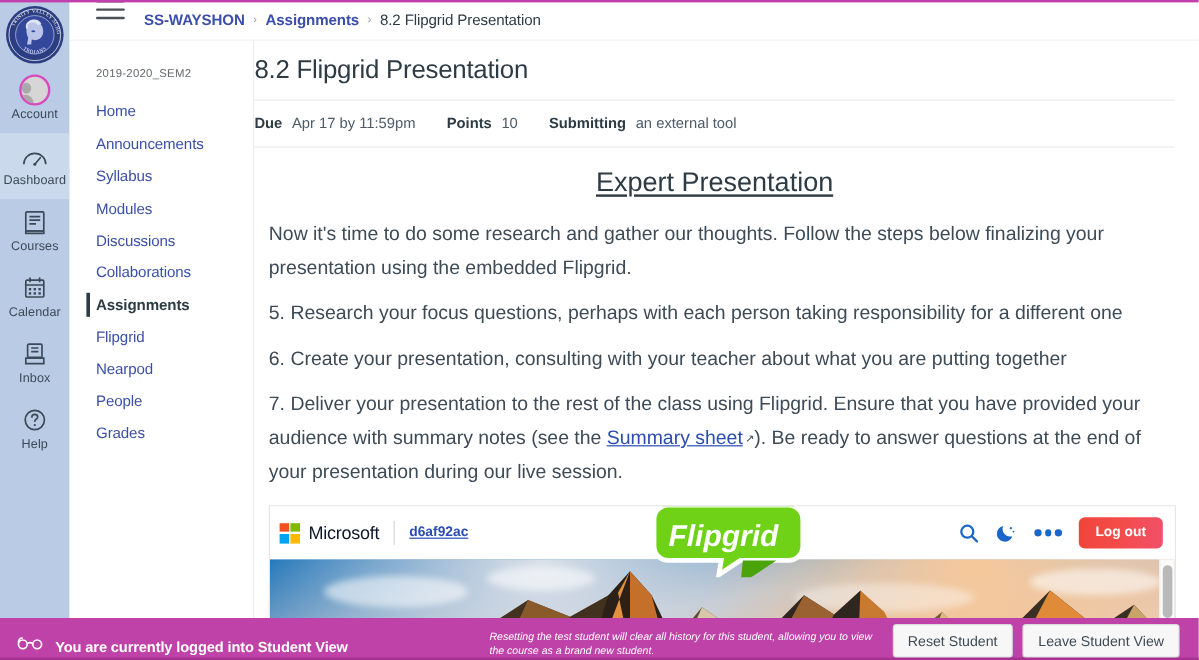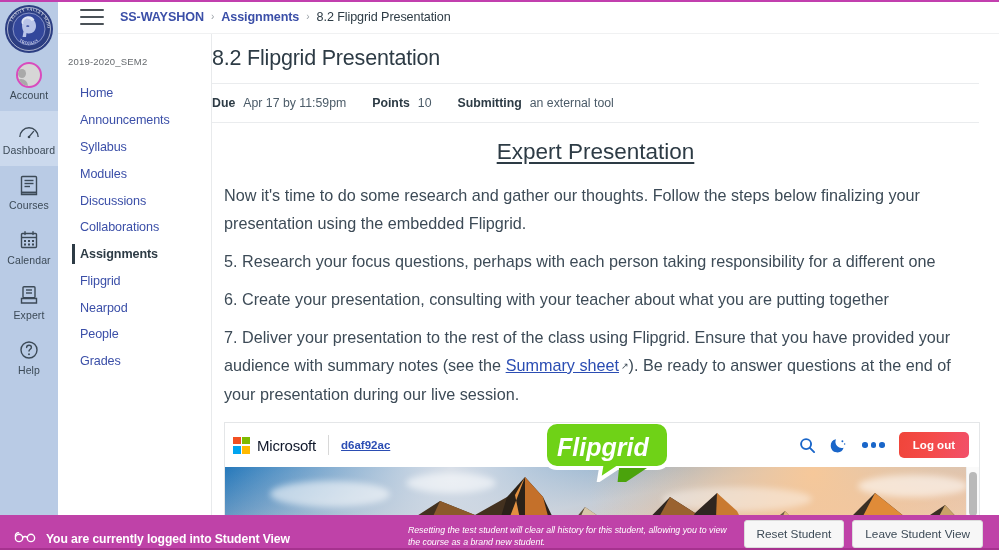--- a/index.html
+++ b/index.html
@@ -50,21 +50,21 @@
   
   .course-nav {
     position: absolute; left: 58px; top: 34px;
     width: 154px; height: 481px;
     background: #ffffff;
     border-right: 1px solid #e8eaec;
     padding-top: 22px;
   }
   .course-code {
     font-size: 9.5px; color: #666a6e;
-    padding-left: 10px; margin-bottom: 13px;
+    padding-left: 22px; margin-bottom: 13px;
     letter-spacing: .2px;
   }
   .cn-item {
     display: block;
     position: relative;
     padding: 6.4px 8px 6.4px 22px;
     font-size: 12.6px;
     color: #3b4fa8;
     text-decoration: none;
     letter-spacing: -.1px;
@@ -72,21 +72,21 @@
   .cn-item.active { color: #2d3b45; font-weight: 700; }
   .cn-item.active::before {
     content:""; position:absolute; left: 14px; top: 3px; bottom: 3px;
     width: 2.5px; background: #2d3b45;
   }
 
   
   .topbar {
     position: absolute; left: 58px; top: 0; right: 0; height: 34px;
     background: #fff;
-    display: flex; align-items: center;
+    display: flex; 
     padding-left: 22px;
     border-bottom: 1px solid #f0f1f2;
   }
   .hamburger { width: 24px; height: 16px; display:flex; flex-direction: column; justify-content: space-between; cursor: pointer; }
   .hamburger span { display:block; height: 2px; background: #4a5157; border-radius: 1px; }
   .crumbs { display:flex; align-items:center; margin-left: 16px; font-size: 12.6px; }
   .crumb-link { color: #3b4fa8; text-decoration: none; font-weight: 700; letter-spacing: -.1px;}
   .crumb-sep { color: #9aa0a6; margin: 0 7px; font-size: 10px; }
   .crumb-current { color: #2d3b45; letter-spacing: -.1px;}
 
@@ -284,21 +284,21 @@
 
     <a class="gn-item" href="#">
       <span class="gn-ico">
         <svg width="20" height="20" viewBox="0 0 20 20" fill="none" stroke="#3c4a57" stroke-width="1.4">
           <rect x="4" y="1.8" width="12" height="11" rx="1"></rect>
           <line x1="7" y1="5" x2="13" y2="5"></line>
             <line x1="7" y1="8" x2="13" y2="8"></line>
           <path d="M2.5 13.5h15v4.5h-15z"></path>
         </svg>
       </span>
-      <span>Expert</span>
+      <span>Inbox</span>
     </a>
 
     <a class="gn-item" href="#">
       <span class="gn-ico">
         <svg width="20" height="20" viewBox="0 0 20 20" fill="none" stroke="#3c4a57" stroke-width="1.4">
           <circle cx="10" cy="10" r="8"></circle>
           <path d="M7.6 7.6c0-1.4 1.1-2.3 2.4-2.3s2.4.8 2.4 2.1c0 1.8-2.4 1.9-2.4 3.6" stroke-linecap="round"></path>
           <circle cx="10" cy="14.2" r="0.95" fill="#3c4a57" stroke="none"></circle>
         </svg>
       </span>

